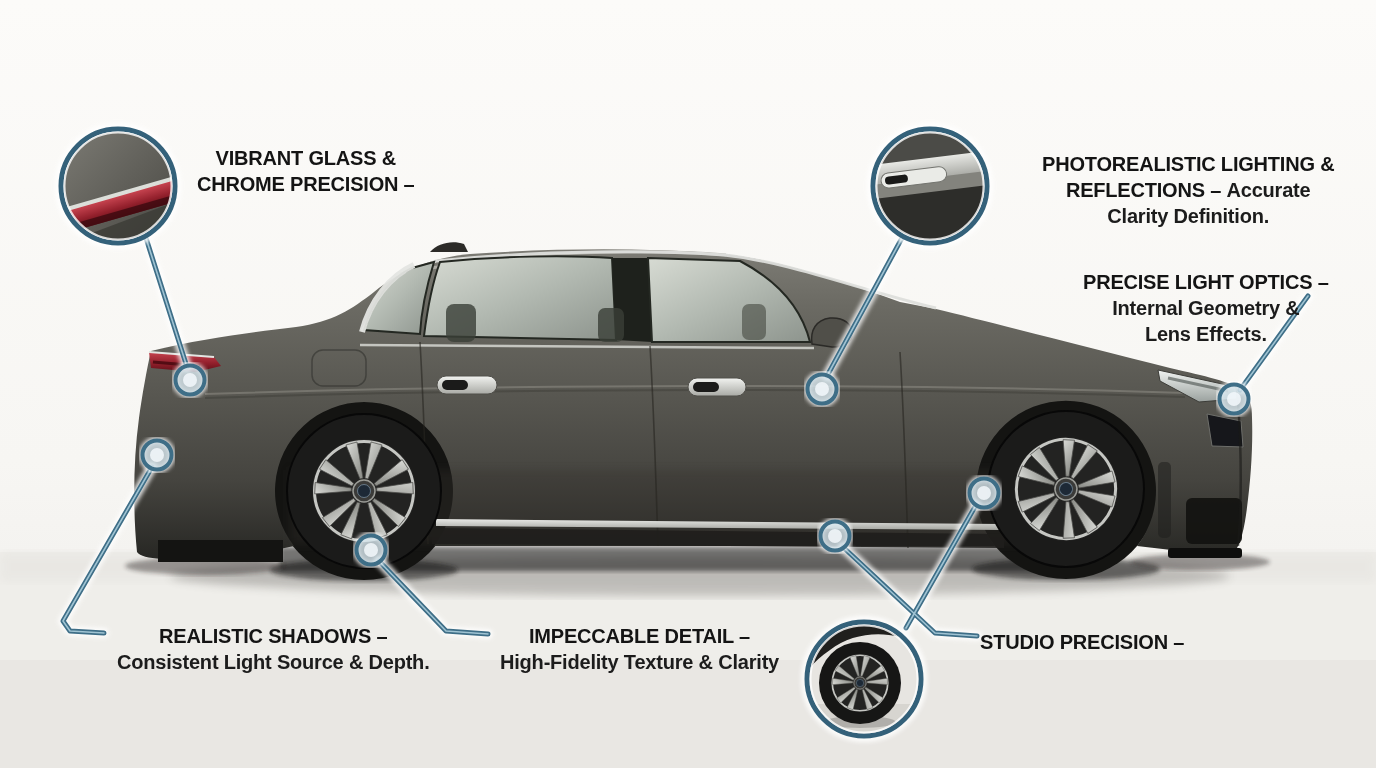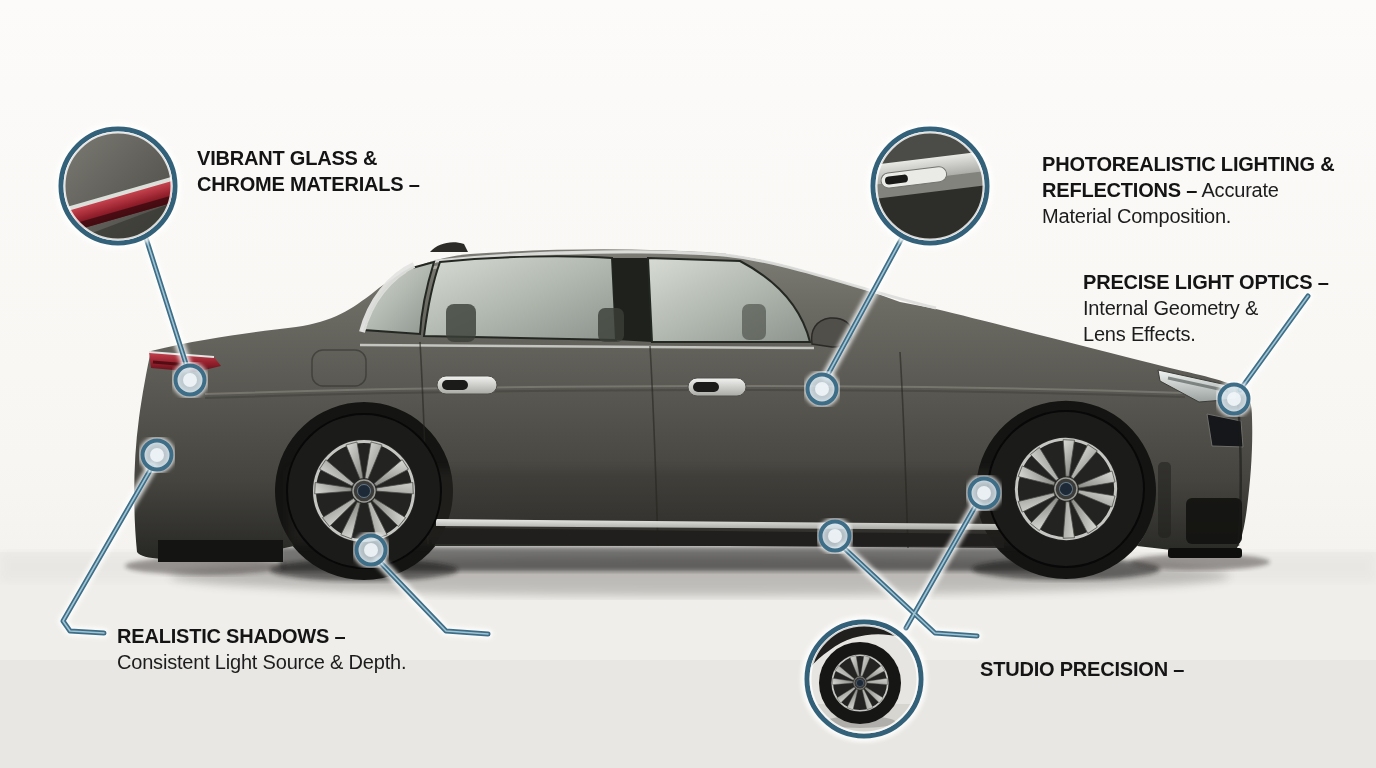--- a/index.html
+++ b/index.html
@@ -2,23 +2,23 @@
 <html><head>
 <meta charset="utf-8">
 <style>
   html,body{margin:0;padding:0;background:#dddcd8;}
   #canvas{
     position:relative;width:1376px;height:768px;overflow:hidden;
     background:linear-gradient(180deg,#fcfbf9 0%,#f7f6f3 60%,#f4f3f0 72%,#eceae6 100%);
     font-family:"Liberation Sans","DejaVu Sans",sans-serif;
   }
   #scene{position:absolute;left:0;top:0;}
-  .callout{position:absolute;color:#141414;font-size:20px;line-height:26px;letter-spacing:-0.2px;white-space:nowrap;}
+  .callout{position:absolute;color:#141414;font-size:20px;line-height:26px;letter-spacing:-0.2px;white-space:nowrap;text-align:center;}
   .callout .t{font-weight:700;}
-  .callout .b{font-weight:400;color:#1c1c1c;}
+  .callout .b{font-weight:700;color:#1c1c1c;}
 </style>
 </head>
 <body>
 
 <div id="canvas">
 
 <svg id="scene" width="1376" height="768" viewBox="0 0 1376 768">
   <defs>
     <linearGradient id="paint" x1="0" y1="248" x2="0" y2="572" gradientUnits="userSpaceOnUse">
       <stop offset="0" stop-color="#7d7c75"></stop>
@@ -343,41 +343,45 @@
         <use href="#rim" transform="scale(0.56)"></use>
       </g>
     </g>
     <circle cx="864" cy="679" r="57" fill="none" stroke="#34617a" stroke-width="5"></circle>
     <circle cx="864" cy="679" r="53.5" fill="none" stroke="#ffffff" stroke-width="2" opacity="0.8"></circle>
   </g>
 </svg>
 
 <div class="callout" style="left:197px;top:145px;">
   <div class="t">VIBRANT GLASS &amp;</div>
-  <div class="t">CHROME MATERIALS –</div>
+  <div class="t">CHROME PRECISION –</div>
 </div>
 
 <div class="callout" style="left:1010px;top:151px;margin-left:32px;">
   <div class="t">PHOTOREALISTIC LIGHTING &amp;</div>
   <div>
     <span class="t">REFLECTIONS –</span>
     <span class="b">Accurate</span>
   </div>
-  <div class="b">Material Composition.</div>
+  <div class="b">Clarity Definition.</div>
 </div>
 
 <div class="callout" style="left:117px;top:623px;">
   <div class="t">REALISTIC SHADOWS –</div>
   <div class="b">Consistent Light Source &amp; Depth.</div>
 </div>
 
 <div class="callout" style="left:1083px;top:269px;">
   <div class="t">PRECISE LIGHT OPTICS –</div>
   <div class="b">Internal Geometry &amp;</div>
   <div class="b">Lens Effects.</div>
 </div>
 
-
-<div class="callout" style="left:980px;top:656px;">
+<div class="callout" style="left:500px;top:623px;">
+  <div class="t">IMPECCABLE DETAIL –</div>
+  <div class="b">High-Fidelity Texture &amp; Clarity</div>
+</div>
+
+<div class="callout" style="left:980px;top:629px;">
   <div class="t">STUDIO PRECISION –</div>
 </div>
 
 </div>
 
 </body></html>

